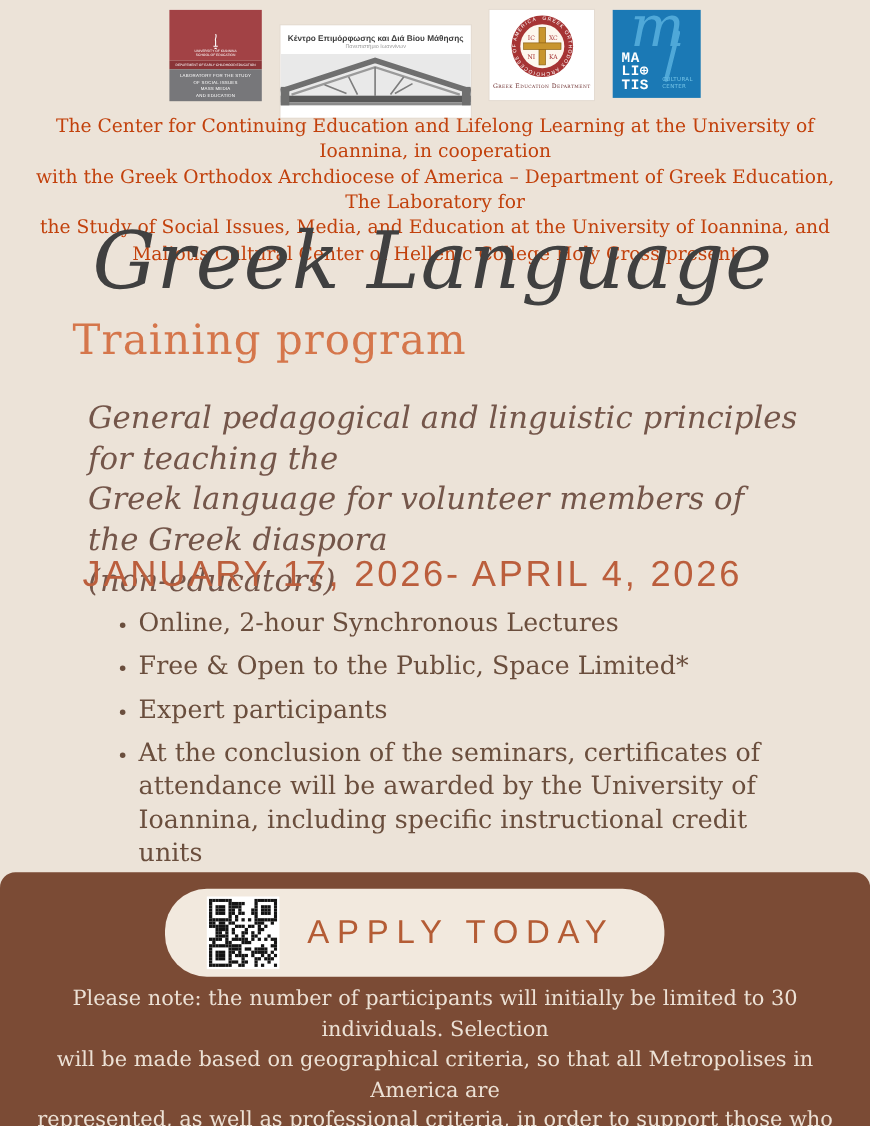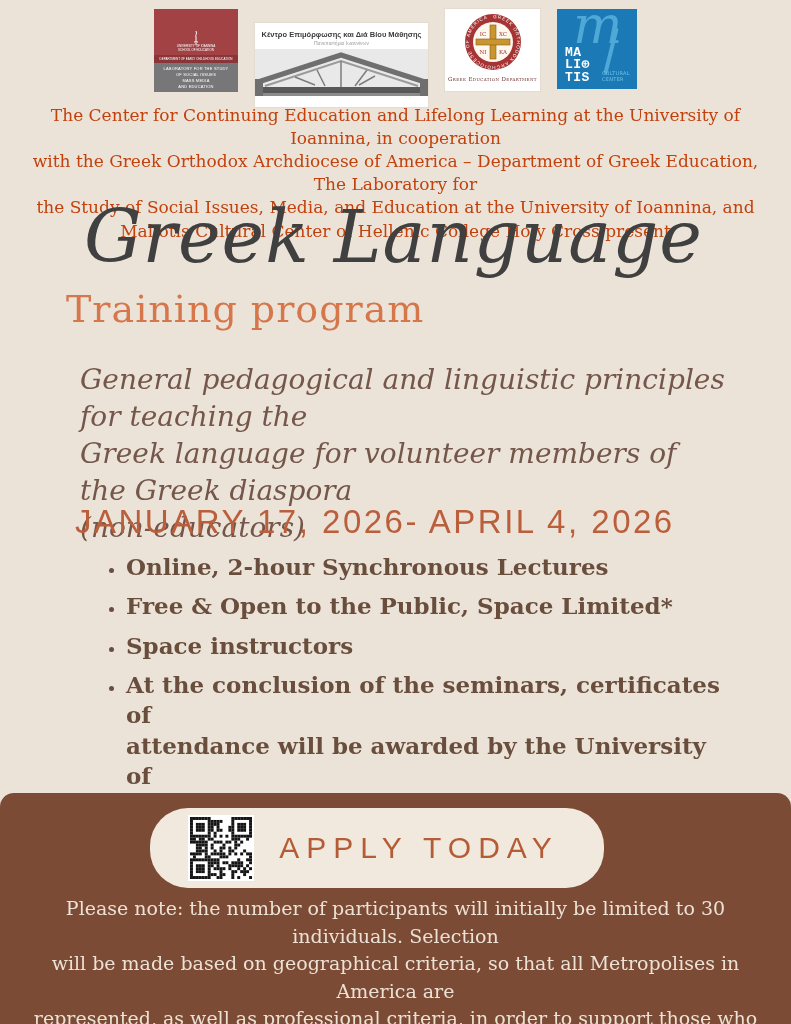--- a/index.html
+++ b/index.html
@@ -38,21 +38,21 @@
   
   .intro{position:absolute;top:104px;left:25px;right:25px;text-align:center;
     font-size:17px;line-height:1.36;color:#c2410c;white-space:pre-line;}
   
   .main-title{position:absolute;top:198px;left:84px;font-style:italic;font-size:72px;line-height:1.1;color:#404040;letter-spacing:1px;}
   .sub-title{position:absolute;top:287px;left:66px;font-size:38px;font-weight:500;color:#d5764b;letter-spacing:1px;}
   .description{position:absolute;top:362px;left:80px;right:60px;font-style:italic;font-size:28px;line-height:1.32;color:#74564a;white-space:pre-line;}
   
   .date-range{position:absolute;top:503px;left:75px;font-family:"Liberation Sans",sans-serif;font-size:33px;font-weight:400;letter-spacing:2.5px;color:#bb5e3c;}
   
-  .bullets{position:absolute;top:552px;left:104px;right:60px;margin:0;padding:0 0 0 22px;list-style:disc;font-weight:bold;}
+  .bullets{position:absolute;top:552px;left:104px;right:60px;margin:0;padding:0 0 0 22px;list-style:disc;}
   .bullets li{font-size:23px;line-height:1.32;color:#6a4e3d;margin-bottom:9px;white-space:pre-line;}
   .bullets li::marker{color:#6a4e3d;font-size:17px;}
   
   .band{position:absolute;left:0;right:0;bottom:0;height:231px;background:#7b4b35;border-radius:14px 14px 0 0;}
   .apply-pill{position:absolute;left:150px;top:15px;width:454px;height:80px;background:#f2e9de;border-radius:38px;
     display:flex;align-items:center;padding-left:38px;box-sizing:border-box;cursor:pointer;}
   .qr{width:66px;height:66px;background:#ffffff;flex:0 0 66px;display:flex;align-items:center;justify-content:center;}
   .apply-label{flex:1;text-align:center;padding-right:20px;font-family:"Liberation Sans",sans-serif;font-size:30px;letter-spacing:7px;color:#b45c35;}
   .note{position:absolute;left:18px;right:18px;top:102px;text-align:center;font-size:19px;line-height:1.45;color:#ece1d5;white-space:pre-line;}
 </style>
@@ -136,21 +136,21 @@
   <div class="sub-title">Training program</div>
   <div class="description">General pedagogical and linguistic principles for teaching the
 Greek language for volunteer members of the Greek diaspora
 (non-educators)</div>
 
   <div class="date-range">JANUARY 17, 2026- APRIL 4, 2026</div>
 
   <ul class="bullets">
     <li>Online, 2-hour Synchronous Lectures</li>
     <li>Free &amp; Open to the Public, Space Limited*</li>
-    <li>Space instructors</li>
+    <li>Expert participants</li>
     <li>At the conclusion of the seminars, certificates of
 attendance will be awarded by the University of
 Ioannina, including specific instructional credit units</li>
   </ul>
 
   <div class="band">
     <div class="apply-pill">
       <div class="qr">
         <svg id="qr" width="62" height="62" viewBox="0 0 63 63" fill="#141414">
             <rect x="0" y="0" width="3" height="3"></rect>

